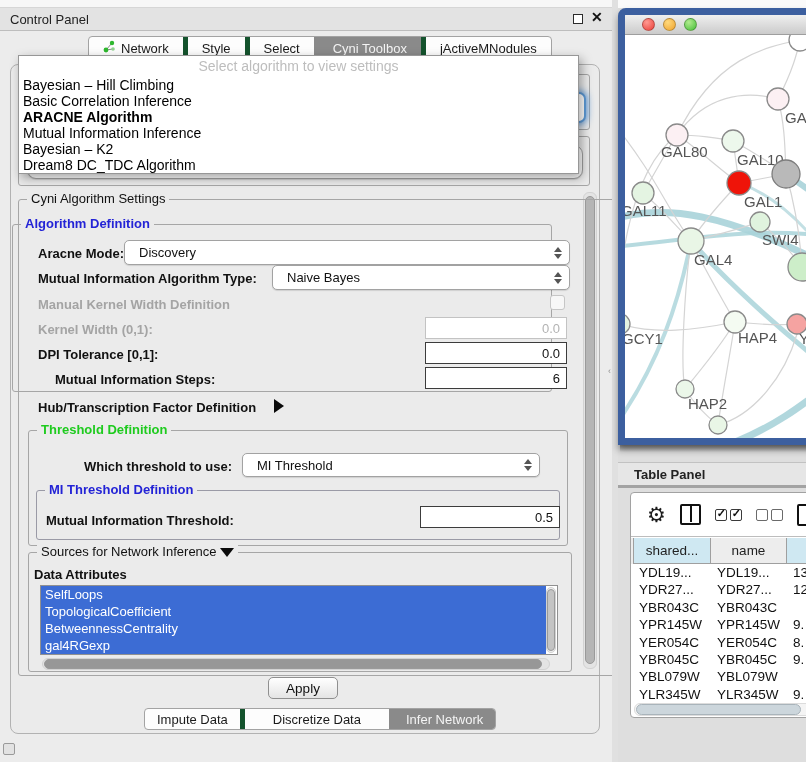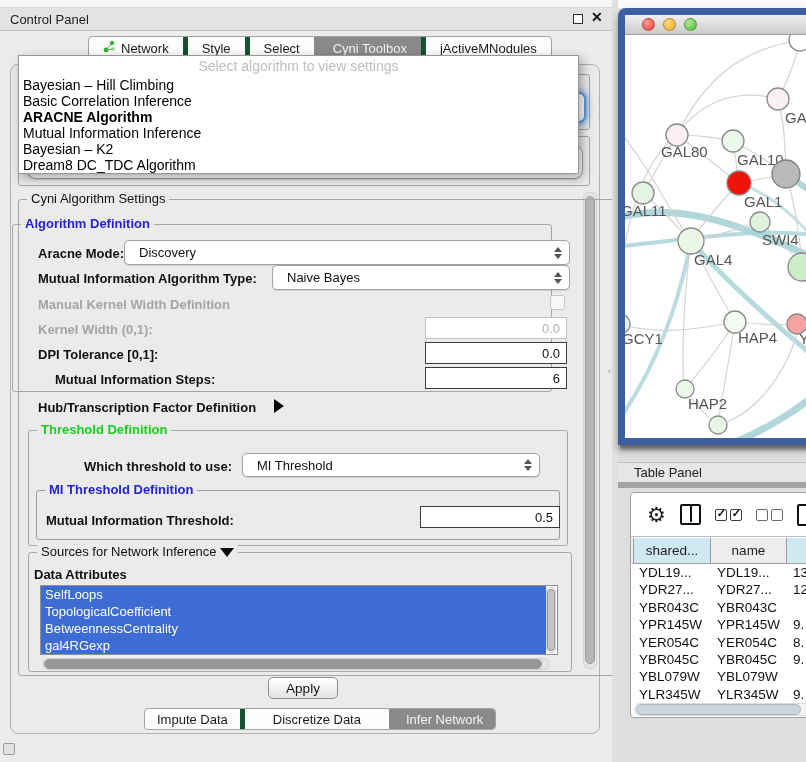--- a/index.html
+++ b/index.html
@@ -46,21 +46,21 @@
 
   
   #netwin { left:618px; top:8px; width:220px; height:437px; border:7px solid #3c5f9f; border-radius:8px 8px 0 0; background:#fff; overflow:hidden; box-shadow:0 5px 7px rgba(0,0,0,.4); }
   #nettitle { height:20px; background:linear-gradient(#efefef,#cbcbcb); border-bottom:1px solid #9e9e9e; display:flex; align-items:center; padding-left:17px; gap:8px; }
   .tl { width:13px; height:13px; border-radius:50%; border:1px solid rgba(0,0,0,.25); }
   .tl.r { background:radial-gradient(circle at 35% 30%, #ff9a92, #ea3f38); }
   .tl.y { background:radial-gradient(circle at 35% 30%, #ffd97c, #efa32f); }
   .tl.g { background:radial-gradient(circle at 35% 30%, #b1eb8f, #46bf37); }
 
   
-  #tpbar { left:618px; top:462px; width:188px; height:26px; background:#e6e6e6; border-top:1px solid #c2c2c2; border-bottom:6px solid #a3a3a3; display:flex; align-items:center; padding-left:16px; font-size:13px; color:#222; }
+  #tpbar { left:618px; top:462px; width:188px; height:26px; background:#e6e6e6; border-top:1px solid #c2c2c2; border-bottom:3px solid #a3a3a3; display:flex; align-items:center; padding-left:16px; font-size:13px; color:#222;font-weight:bold; }
   #tpanel { left:630px; top:492px; width:210px; height:226px; background:#fff; border:1px solid #a2a2a2; border-radius:4px; overflow:hidden; }
   #tptools { height:44px; display:flex; align-items:center; gap:14px; padding-left:16px; border-bottom:1px solid #bdbdbd; }
   .hcell { position:absolute; top:0; height:26px; border-right:1px solid #9f9f9f; border-bottom:1px solid #9f9f9f; font-size:13.5px; color:#222; display:flex; align-items:center; justify-content:center; overflow:hidden; }
   .trow { position:absolute; display:flex; height:17.4px; line-height:17.4px; font-size:13.5px; color:#111; white-space:nowrap; }
   .tcell { padding-left:6px; overflow:hidden; }
 
   .cb { display:inline-block; width:12px; height:12px; border:1.5px solid #3a3a3a; border-radius:2px; background:#fff; position:relative; }
   .cb.ck::after { content:"✓"; position:absolute; left:1px; top:-3px; font-size:11px; font-weight:bold; color:#111; }
   .cb.lt { border-color:#6a6a6a; }
 

